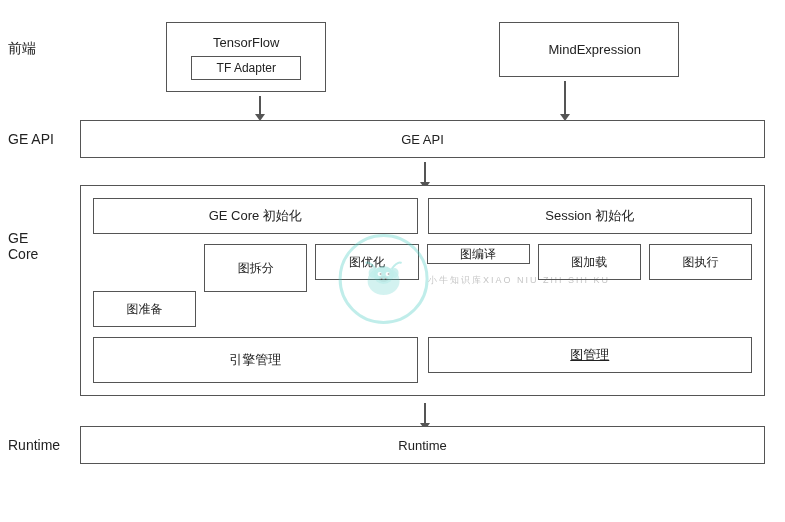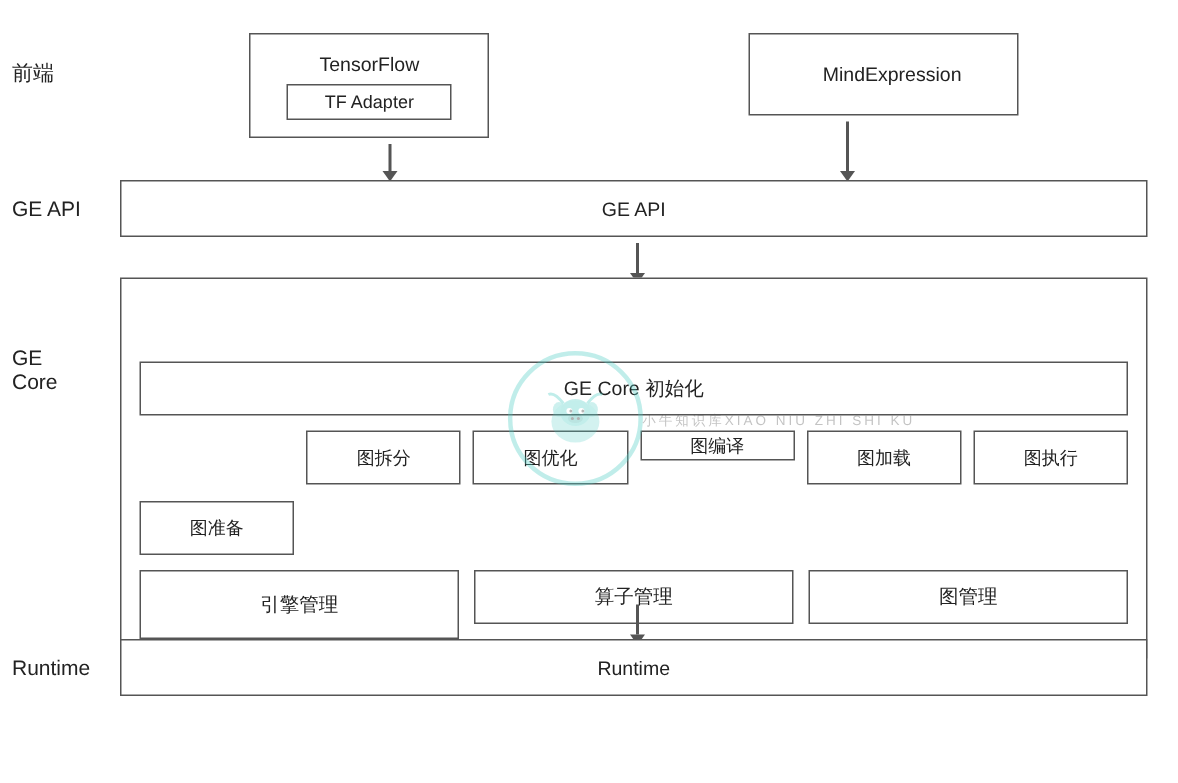--- a/index.html
+++ b/index.html
@@ -154,54 +154,54 @@
       <div class="arrow-head"></div>
     </div>
 
     <div style="position:absolute; top:185px; left:0; width:785px; display:flex; align-items:flex-start;">
       <div style="width:60px; padding-top:45px; padding-left:8px; font-size:14px;">GE Core</div>
       <div style="flex:1; padding:0 20px;">
 
         <div class="box" style="width:100%; min-height:210px; flex-direction:column; padding:12px; gap:10px; align-items:stretch;">
 
           <div style="display:flex; gap:10px; justify-content:space-between;">
-            <div class="box" style="flex:1; height:36px;margin-top:43px;">
+            <div class="box" style="flex:1; height:36px;">
               <span>GE Core 初始化</span>
+            </div>
+            <div class="box" style="flex:1; height:36px;">
+              <span>Session 初始化</span>
             </div>
           </div>
 
           <div style="display:flex; gap:8px; justify-content:space-between;">
             <div class="box" style="flex:1; height:36px; font-size:12px;margin-top:47px;">
               <span>图准备</span>
             </div>
-            <div class="box" style="flex:1; height:36px; font-size:12px;">
+            <div class="box" style="flex:1; height:48px; font-size:12px;">
               <span>图拆分</span>
             </div>
             <div class="box" style="flex:1; height:36px; font-size:12px;">
               <span>图优化</span>
             </div>
             <div class="box" style="flex:1; height:20px; font-size:12px;">
               <span>图编译</span>
             </div>
             <div class="box" style="flex:1; height:36px; font-size:12px;">
               <span>图加载</span>
             </div>
             <div class="box" style="flex:1; height:36px; font-size:12px;">
               <span>图执行</span>
             </div>
           </div>
 
           <div style="display:flex; gap:10px; justify-content:space-between;">
             <div class="box" style="flex:1; height:46px;">
               <span>引擎管理</span>
             </div>
-            <div class="box" style="flex:1; height:36px;">
-              <span>算子管理</span>
-            </div>
-            <div class="box" style="flex:1; height:36px;">
+            <div class="box" style="flex:1; height:36px;text-decoration:underline;">
               <span>图管理</span>
             </div>
           </div>
 
         </div>
       </div>
     </div>
 
     <div style="position:absolute; top:403px; left:420px; display:flex; flex-direction:column; align-items:center;">
       <div class="arrow-line" style="height:20px;"></div>

